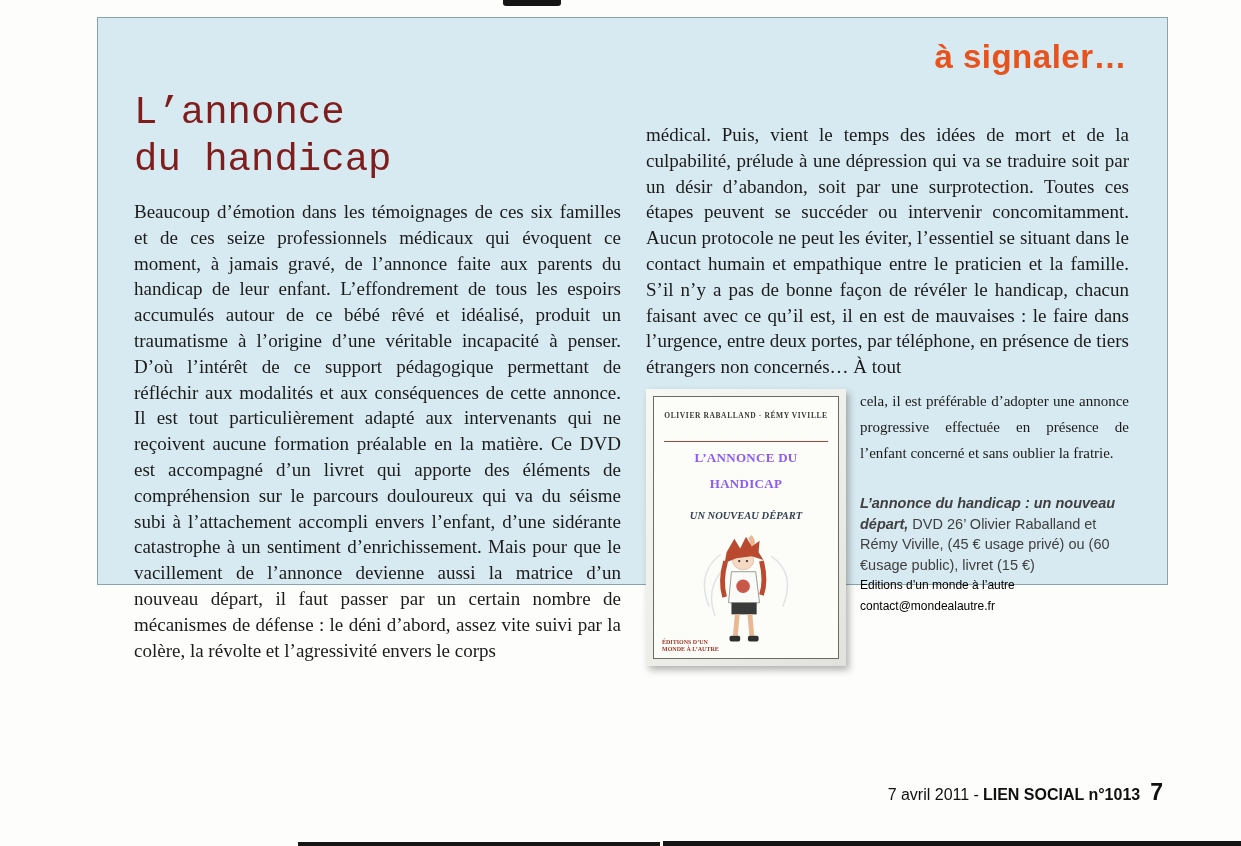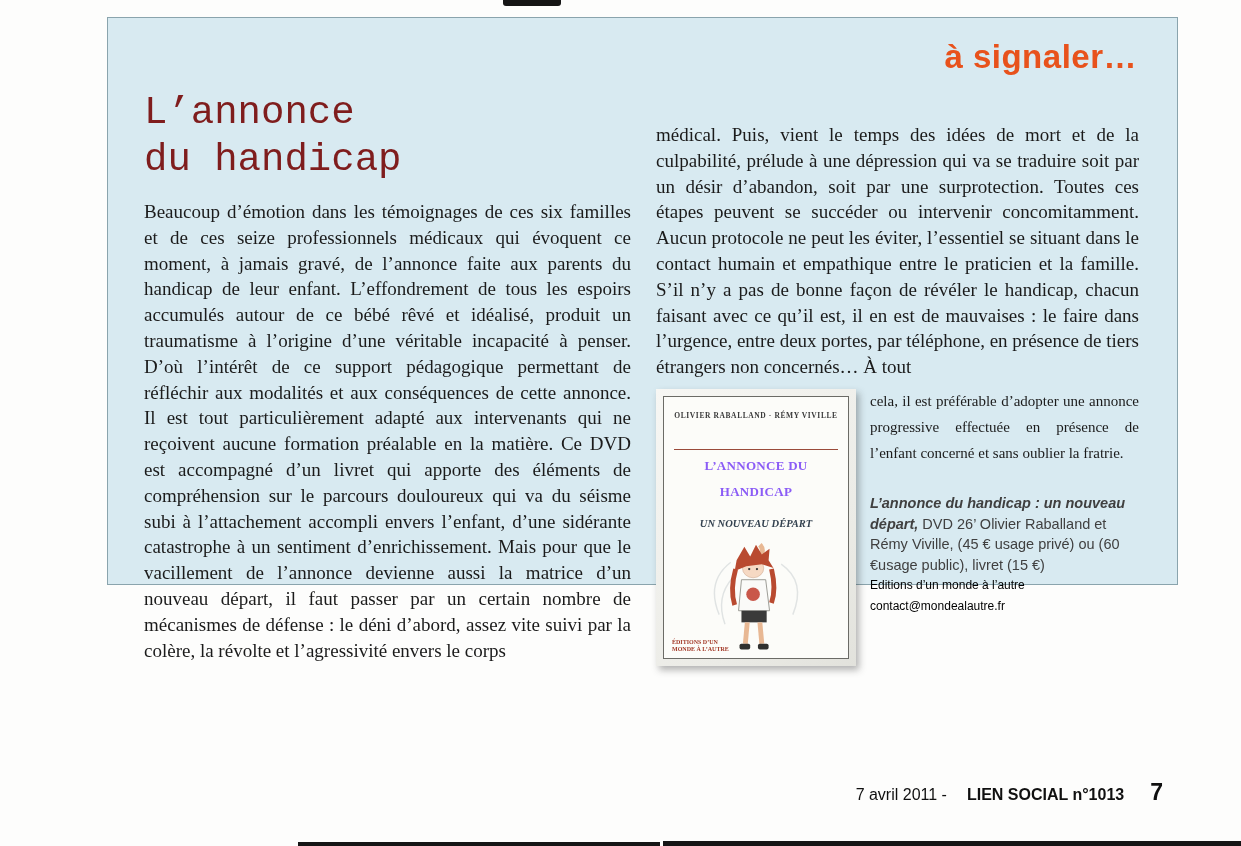--- a/index.html
+++ b/index.html
@@ -7,21 +7,21 @@
   body {
     background: #fdfdfc;
     position: relative;
     overflow: hidden;
     font-family: "Liberation Serif", serif;
     color: #1b1b1b;
   }
 
   .article-box {
     position: absolute;
-    left: 107px; top: 17px;
+    left: 97px; top: 17px;
     width: 1071px; height: 568px;
     background: #d8eaf1;
     border: 1px solid #8aa4ad;
   }
 
   .signaler {
     position: absolute;
     top: 20px; right: 40px;
     font-family: "Liberation Sans", sans-serif;
     font-weight: bold;
@@ -80,21 +80,21 @@
     padding: 6px 6px 4px 6px;
     text-align: center;
     overflow: hidden;
   }
   .cover-authors {
     font-size: 7.5px;
     letter-spacing: 0.6px;
     text-transform: uppercase;
     color: #3a3a3a;
     border-bottom: 1px solid #9a4a3a;
-    padding-bottom: 20px;
+    padding-bottom: 12px;
     margin: 0 4px 3px 4px;
     font-weight: bold;
   }
   .cover-title {
     font-size: 13px;
     font-weight: bold;
     text-transform: uppercase;
     color: #8b5cf6;
     letter-spacing: 0.3px;
   }
@@ -154,21 +154,21 @@
   }
 
   .footer {
     position: absolute;
     right: 78px; top: 779px;
     font-family: "Liberation Sans", sans-serif;
     font-size: 16px;
     color: #101010;
     display: flex;
     align-items: baseline;
-    gap: 20px;
+    gap: 4px;
   }
   .footer .date { font-weight: normal; }
   .footer .magazine { font-weight: bold; }
   .footer .page-num { font-weight: bold; font-size: 23px; margin-left: 6px; }
 
   .artifact { position: absolute; background: #151515; }
   .artifact-top { left: 503px; top: 0; width: 58px; height: 6px; border-radius: 0 0 3px 3px; }
   .artifact-bottom-1 { left: 298px; bottom: 0; width: 362px; height: 4px; }
   .artifact-bottom-2 { left: 663px; bottom: 0; width: 578px; height: 5px; }
 </style>

